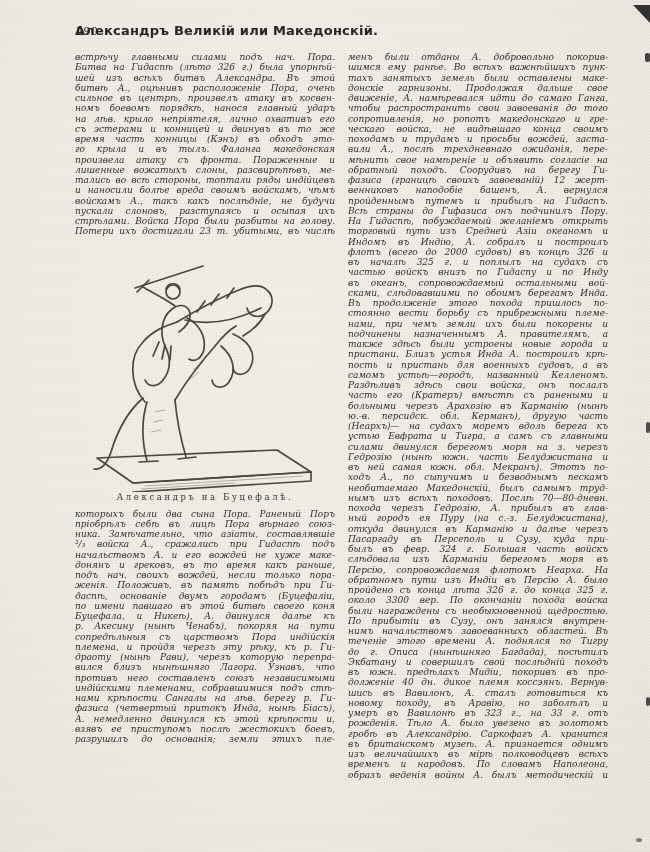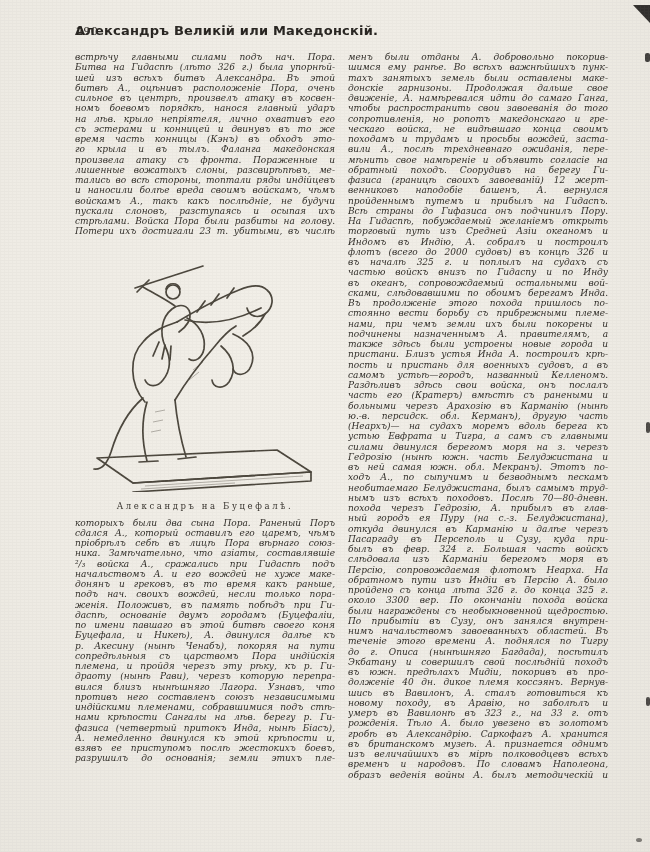--- a/index.html
+++ b/index.html
@@ -27,21 +27,21 @@
   .col{width:260px;}
   .textblock{font-size:9px;line-height:10.25px;color:#2e2b26;font-style:italic;}
   .tline{
     height:10.25px;overflow:hidden;text-align:justify;text-align-last:justify;
     word-spacing:.2px;
   }
   figure{margin:0;padding:0;width:252px;margin-left:4px;}
   .fig-art{display:block;margin:5px auto 0 auto;}
   figcaption{
     text-align:center;font-size:8.5px;letter-spacing:2.6px;color:#35312b;
-    margin-top:9px;margin-bottom:7px;white-space:nowrap;
+    margin-top:0;margin-bottom:7px;white-space:nowrap;
   }
   
   .artifact{position:absolute;background:#23211e;}
   .artifact.corner{top:5px;right:0;width:20px;height:19px;background:#1d1b19;
     clip-path:polygon(15% 0,100% 0,100% 95%);opacity:.9;}
   .artifact.dash1{top:53px;right:0;width:5px;height:9px;border-radius:2px;opacity:.85;}
   .artifact.dash2{top:422px;right:0;width:4px;height:11px;border-radius:2px;opacity:.8;}
   .artifact.dash3{top:697px;right:0;width:4px;height:9px;border-radius:2px;opacity:.8;}
   .artifact.dot{top:838px;right:8px;width:6px;height:4px;border-radius:50%;opacity:.55;}
 </style>
@@ -132,21 +132,20 @@
               <path d="M104 138 L114 130"></path>
             <path d="M60 244 L218 234"></path>
               <path d="M56 247 L150 241"></path>
           </g>
         </svg>
         <figcaption>Александръ на Буцефалѣ.</figcaption>
       </figure>
 
       <div class="textblock">
           <div class="tline">которыхъ были два сына Пора. Раненый Поръ</div>
-          <div class="tline">сдался А., который оставилъ его царемъ, чѣмъ</div>
           <div class="tline">пріобрѣлъ себѣ въ лицѣ Пора вѣрнаго союз-</div>
           <div class="tline">ника. Замѣчательно, что азіаты, составлявшіе</div>
           <div class="tline">²/₃ войска А., сражались при Гидаспѣ подъ</div>
           <div class="tline">начальствомъ А. и его вождей не хуже маке-</div>
           <div class="tline">донянъ и грековъ, въ то время какъ раньше,</div>
           <div class="tline">подъ нач. своихъ вождей, несли только пора-</div>
           <div class="tline">женія. Положивъ, въ память побѣдъ при Ги-</div>
           <div class="tline">даспѣ, основаніе двумъ городамъ (Буцефаліи,</div>
           <div class="tline">по имени павшаго въ этой битвѣ своего коня</div>
           <div class="tline">Буцефала, и Никеѣ), А. двинулся далѣе къ</div>
@@ -202,21 +201,21 @@
           <div class="tline">Раздѣливъ здѣсь свои войска, онъ послалъ</div>
           <div class="tline">часть его (Кратеръ) вмѣстѣ съ ранеными и</div>
           <div class="tline">больными черезъ Арахозію въ Карманію (нынѣ</div>
           <div class="tline">ю.-в. персидск. обл. Керманъ), другую часть</div>
           <div class="tline">(Неархъ)— на судахъ моремъ вдоль берега къ</div>
           <div class="tline">устью Евфрата и Тигра, а самъ съ главными</div>
           <div class="tline">силами двинулся берегомъ моря на з. черезъ</div>
           <div class="tline">Гедрозію (нынѣ южн. часть Белуджистана и</div>
           <div class="tline">въ ней самая южн. обл. Мекранъ). Этотъ по-</div>
           <div class="tline">ходъ А., по сыпучимъ и безводнымъ пескамъ</div>
-          <div class="tline">необитаемаго Белуджистана, былъ самымъ труд-</div>
+          <div class="tline">необитаемаго Македонскій, былъ самымъ труд-</div>
           <div class="tline">нымъ изъ всѣхъ походовъ. Послѣ 70—80-дневн.</div>
           <div class="tline">похода черезъ Гедрозію, А. прибылъ въ глав-</div>
           <div class="tline">ный городъ ея Пуру (на с.-з. Белуджистана),</div>
           <div class="tline">откуда двинулся въ Карманію и далѣе черезъ</div>
           <div class="tline">Пасаргаду въ Персеполь и Сузу, куда при-</div>
           <div class="tline">былъ въ февр. 324 г. Большая часть войскъ</div>
           <div class="tline">слѣдовала изъ Карманіи берегомъ моря въ</div>
           <div class="tline">Персію, сопровождаемая флотомъ Неарха. На</div>
           <div class="tline">обратномъ пути изъ Индіи въ Персію А. было</div>
           <div class="tline">пройдено съ конца лѣта 326 г. до конца 325 г.</div>

